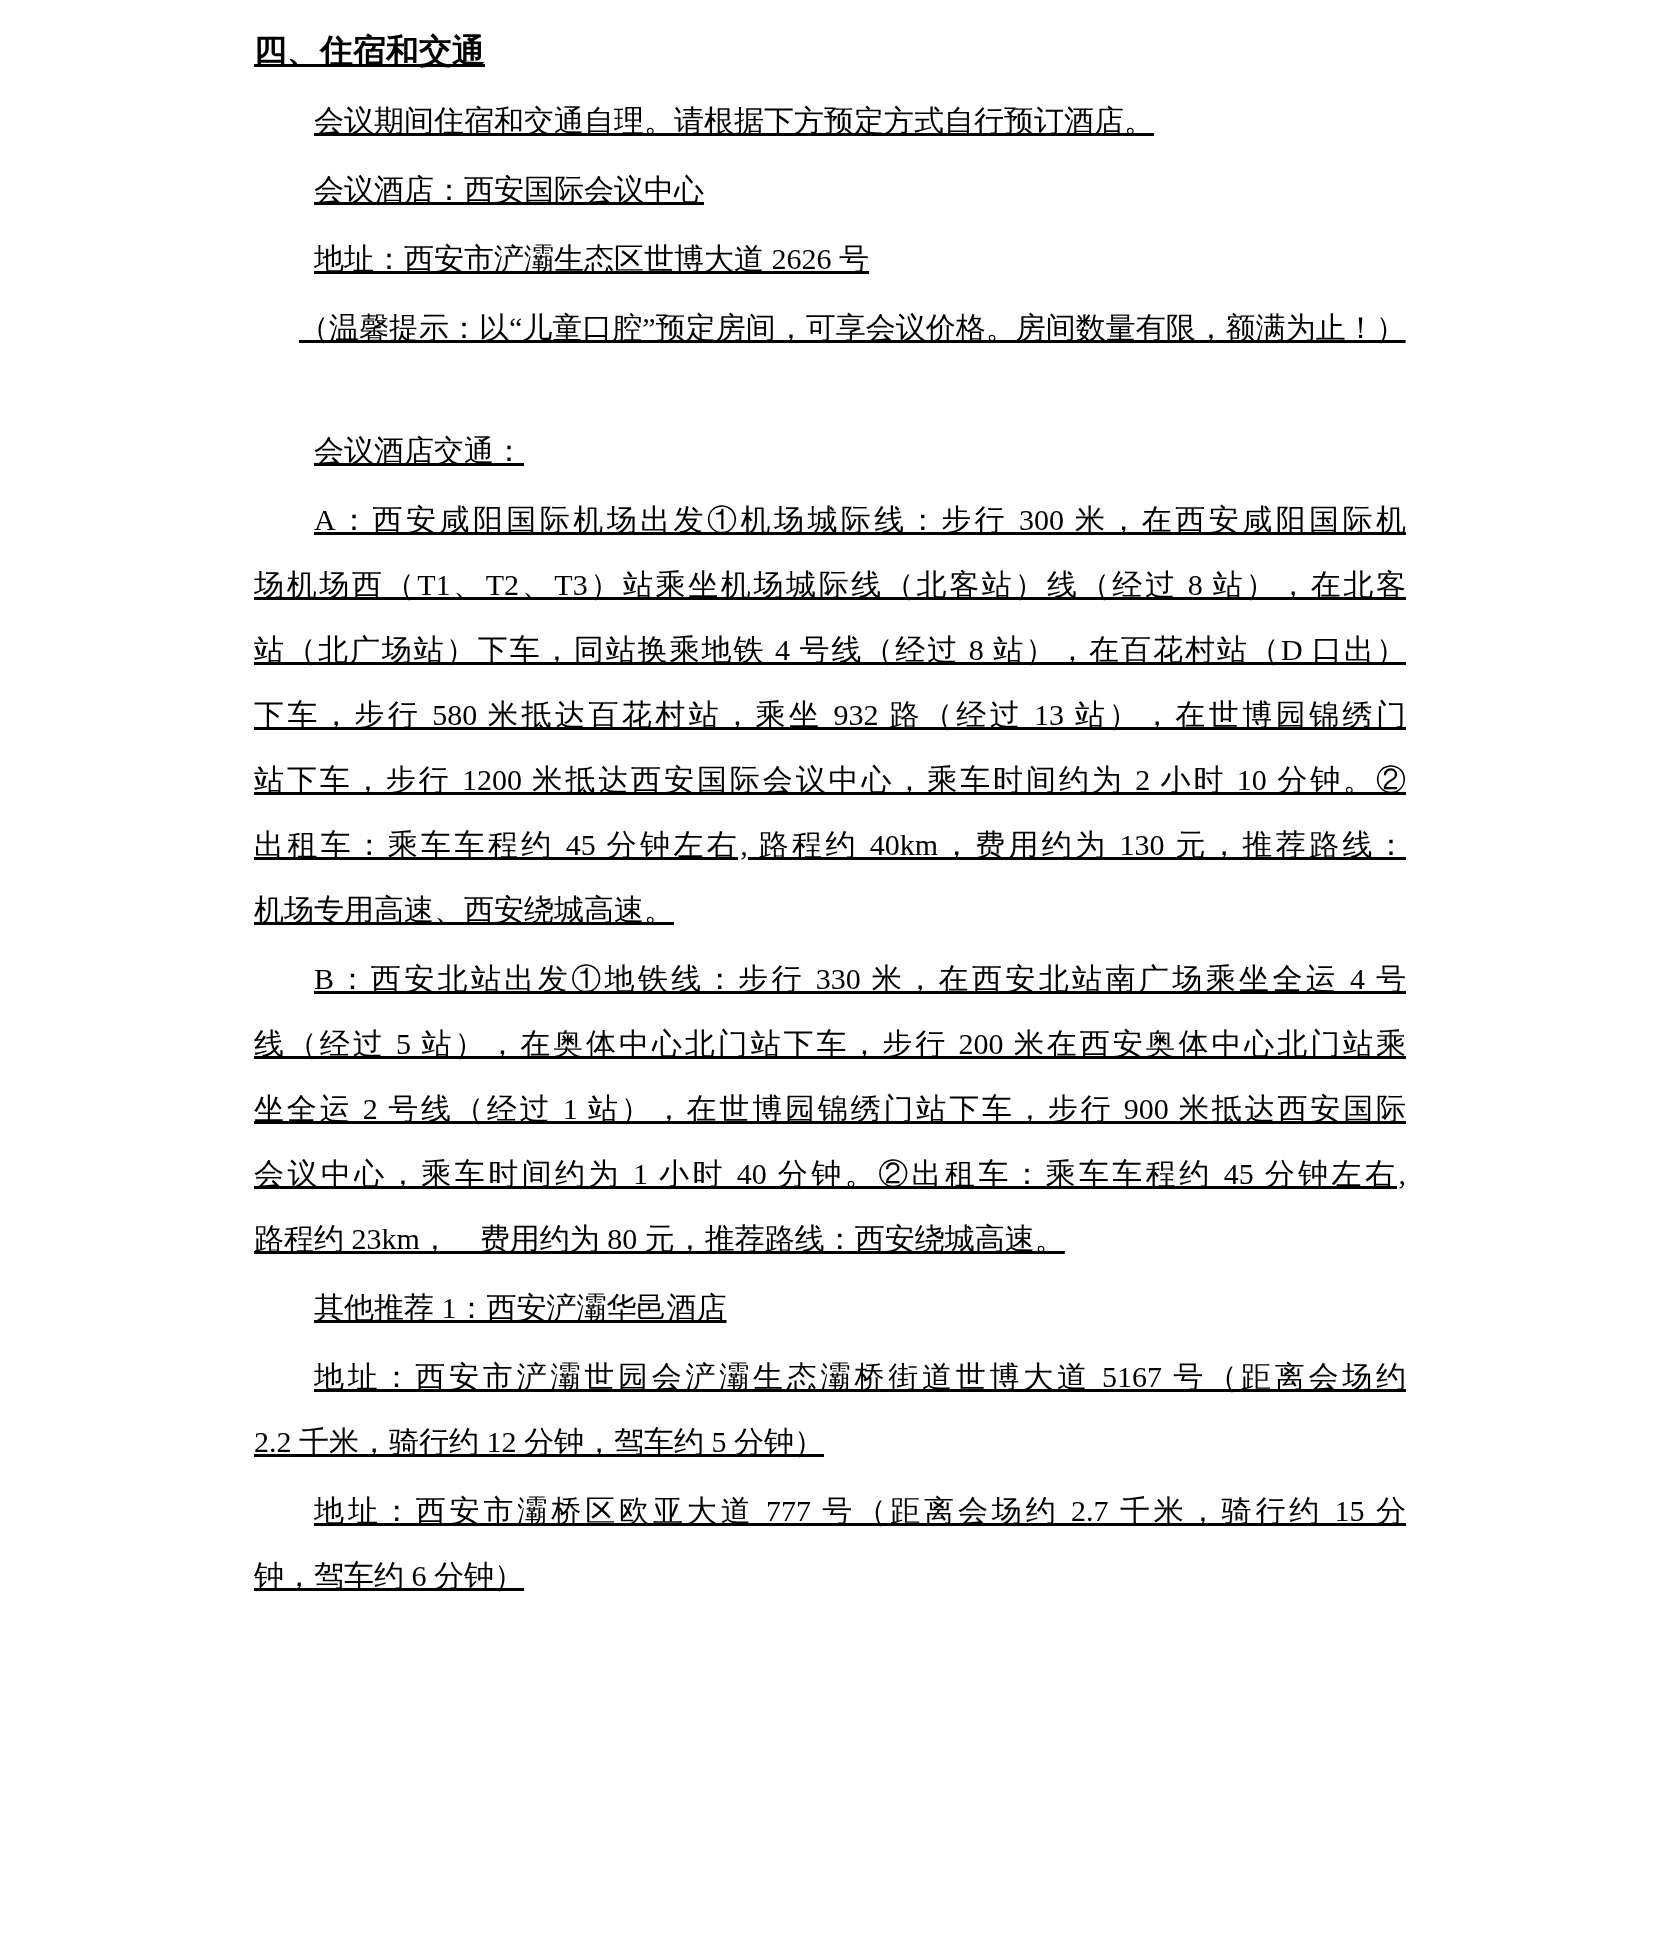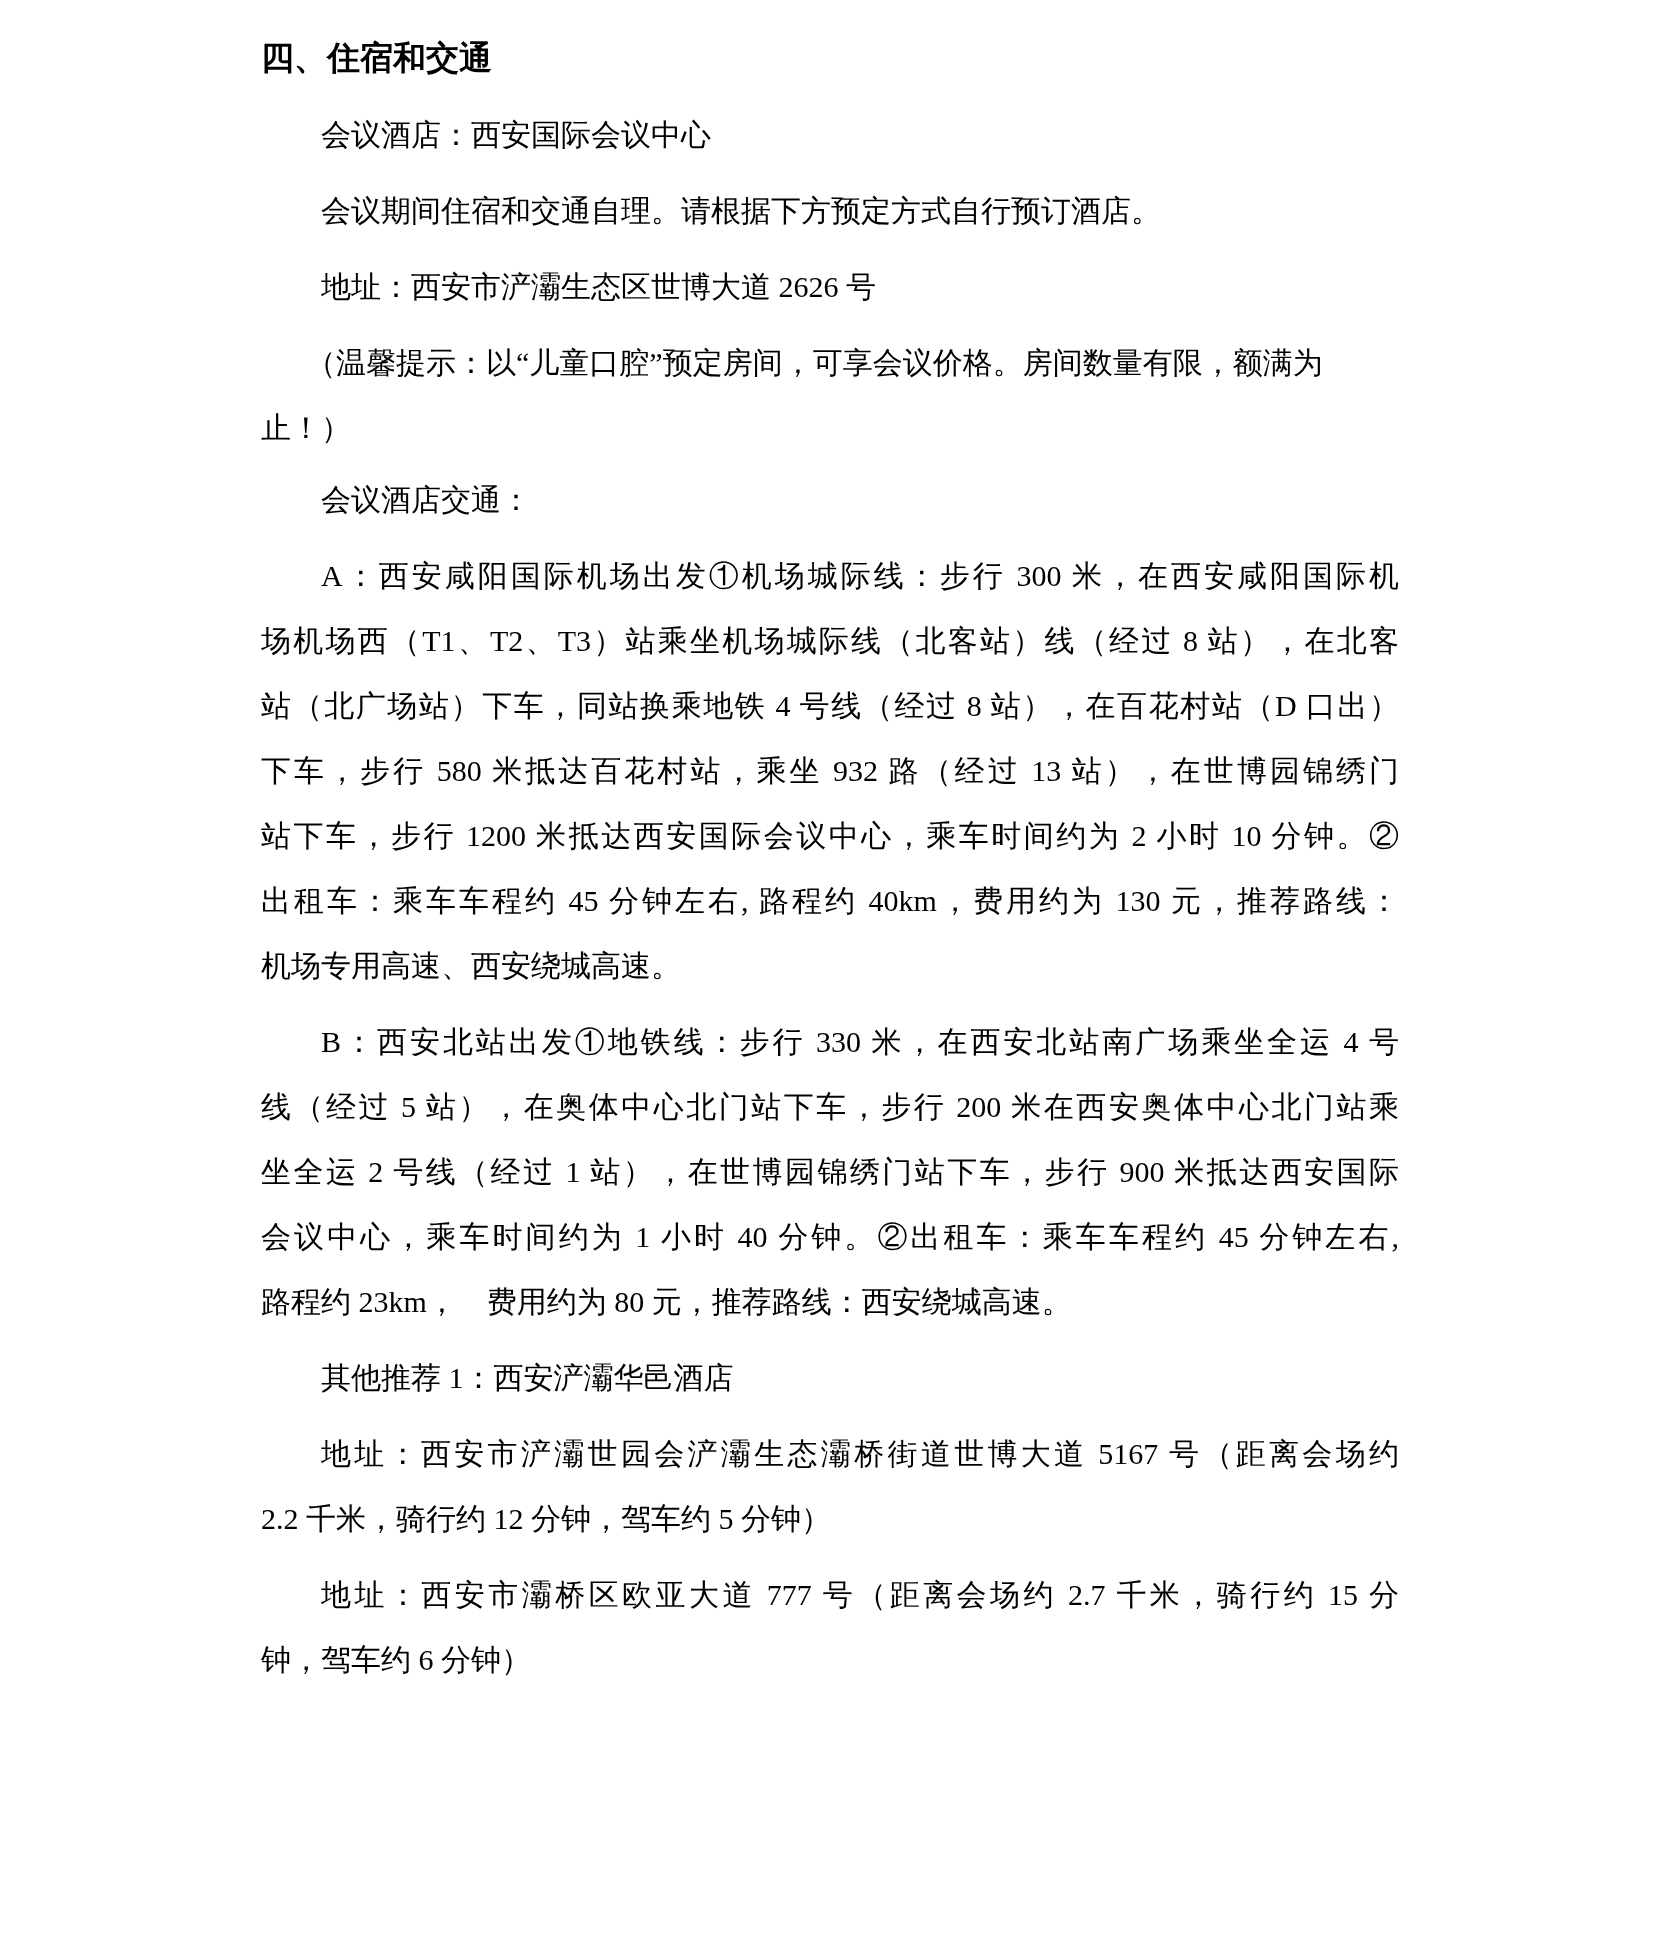--- a/index.html
+++ b/index.html
@@ -12,21 +12,21 @@
     height: 1942px;
     overflow: hidden;
     font-family: "Liberation Serif", "DejaVu Serif", serif;
     color: #000000;
   }
   .doc {
     box-sizing: border-box;
     padding: 15px 244px 0 250px;
     width: 1654px;
   }
-  .para { margin: 11px; }
+  .para { margin: 4px; text-decoration: underline; }
   .line {
     height: 65px;
     line-height: 65px;
     font-size: 30px;
     white-space: pre-wrap;
   }
   .line.fill {
     text-align: justify;
     text-align-last: justify;
   }
@@ -40,24 +40,24 @@
 </style>
 </head>
 <body>
 
 <div class="doc">
   <div>
       <div class="para heading">
         <div class="line">四、住宿和交通</div>
       </div>
       <div class="para">
-        <div class="line indent">会议酒店：西安国际会议中心</div>
+        <div class="line indent">会议期间住宿和交通自理。请根据下方预定方式自行预订酒店。</div>
       </div>
       <div class="para">
-        <div class="line indent">会议期间住宿和交通自理。请根据下方预定方式自行预订酒店。</div>
+        <div class="line indent">会议酒店：西安国际会议中心</div>
       </div>
       <div class="para">
         <div class="line indent">地址：西安市浐灞生态区世博大道 2626 号</div>
       </div>
       <div class="para">
         <div class="line indent-sm">（温馨提示：以“儿童口腔”预定房间，可享会议价格。房间数量有限，额满为止！）</div>
       </div>
       <div class="spacer"></div>
       <div class="para">
         <div class="line indent">会议酒店交通：</div>

